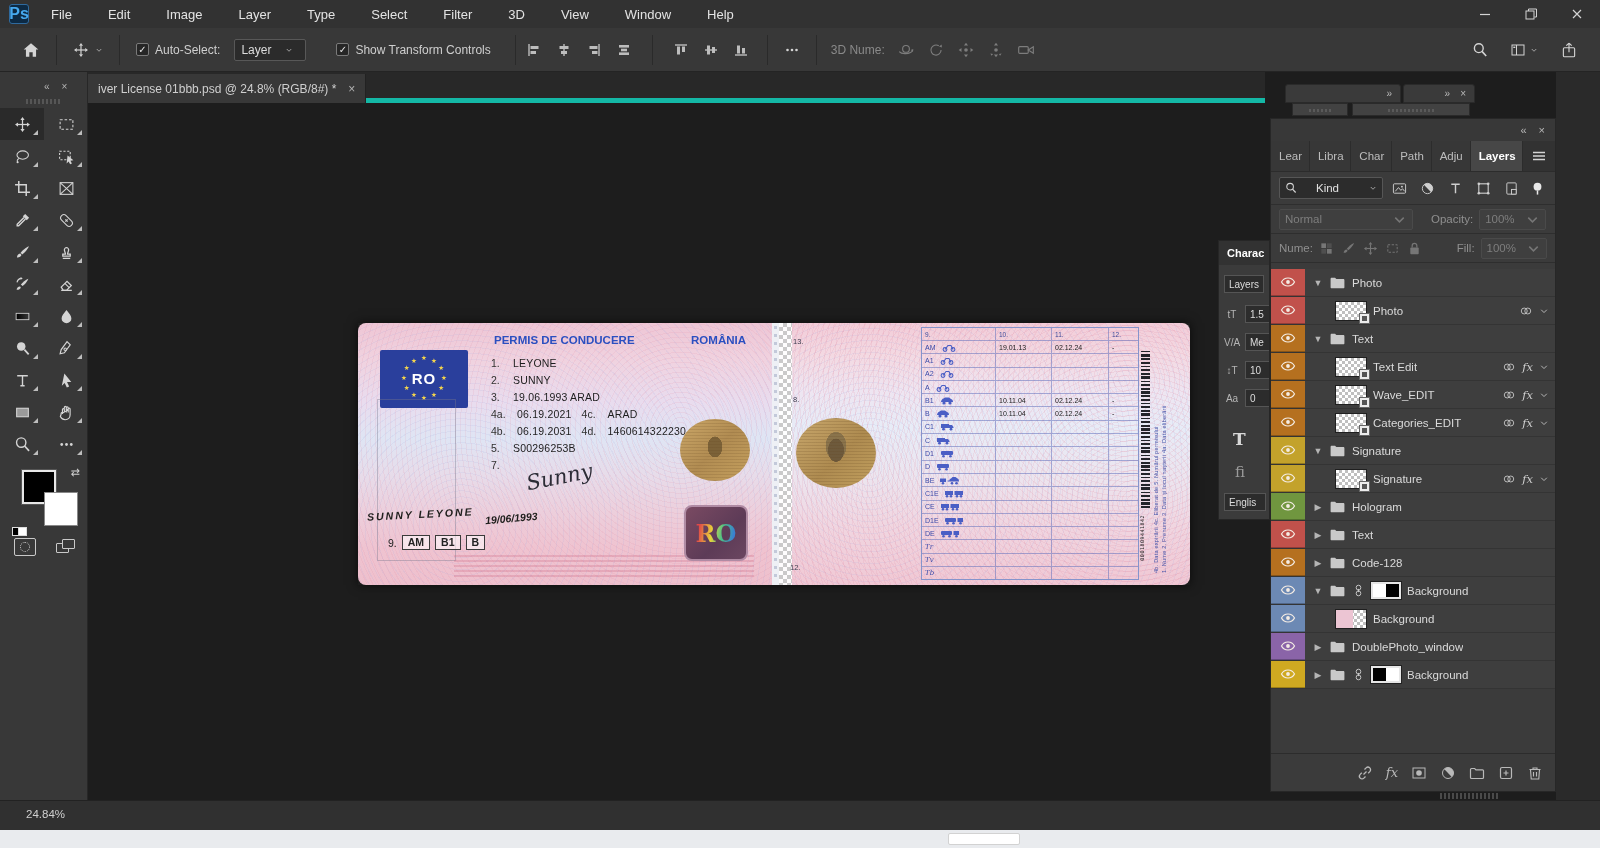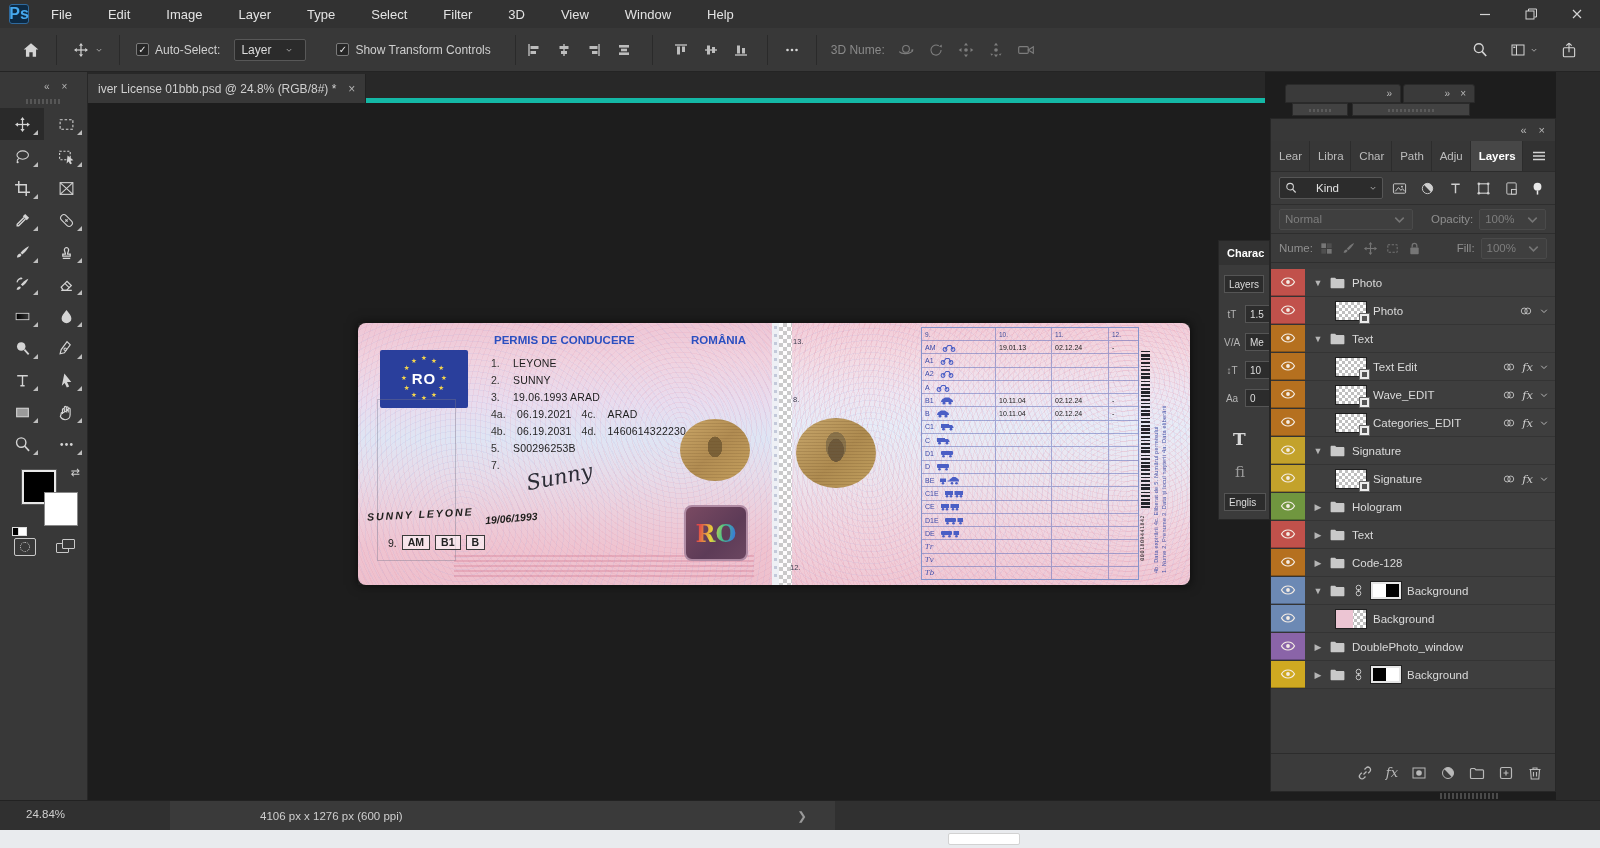--- a/index.html
+++ b/index.html
@@ -1590,20 +1590,16 @@
         </svg></span>
       <span><svg class="ic" style="width: 16px; height: 16px; color: rgb(185, 185, 185);">
           <use href="#s-trash"></use>
         </svg></span>
     </div>
 </div>
 <div id="lp-grip"></div>
 
 <div id="statusbar">
   <span id="zoomlvl">24.84%</span>
-  <div id="docinfo">
-    <span class="txt">4106 px x 1276 px (600 ppi)</span>
-    <span class="ch">❯</span>
-  </div>
 </div>
 <div id="taskbar">
   <div id="taskpill"></div>
 </div>
 
 </body></html>

